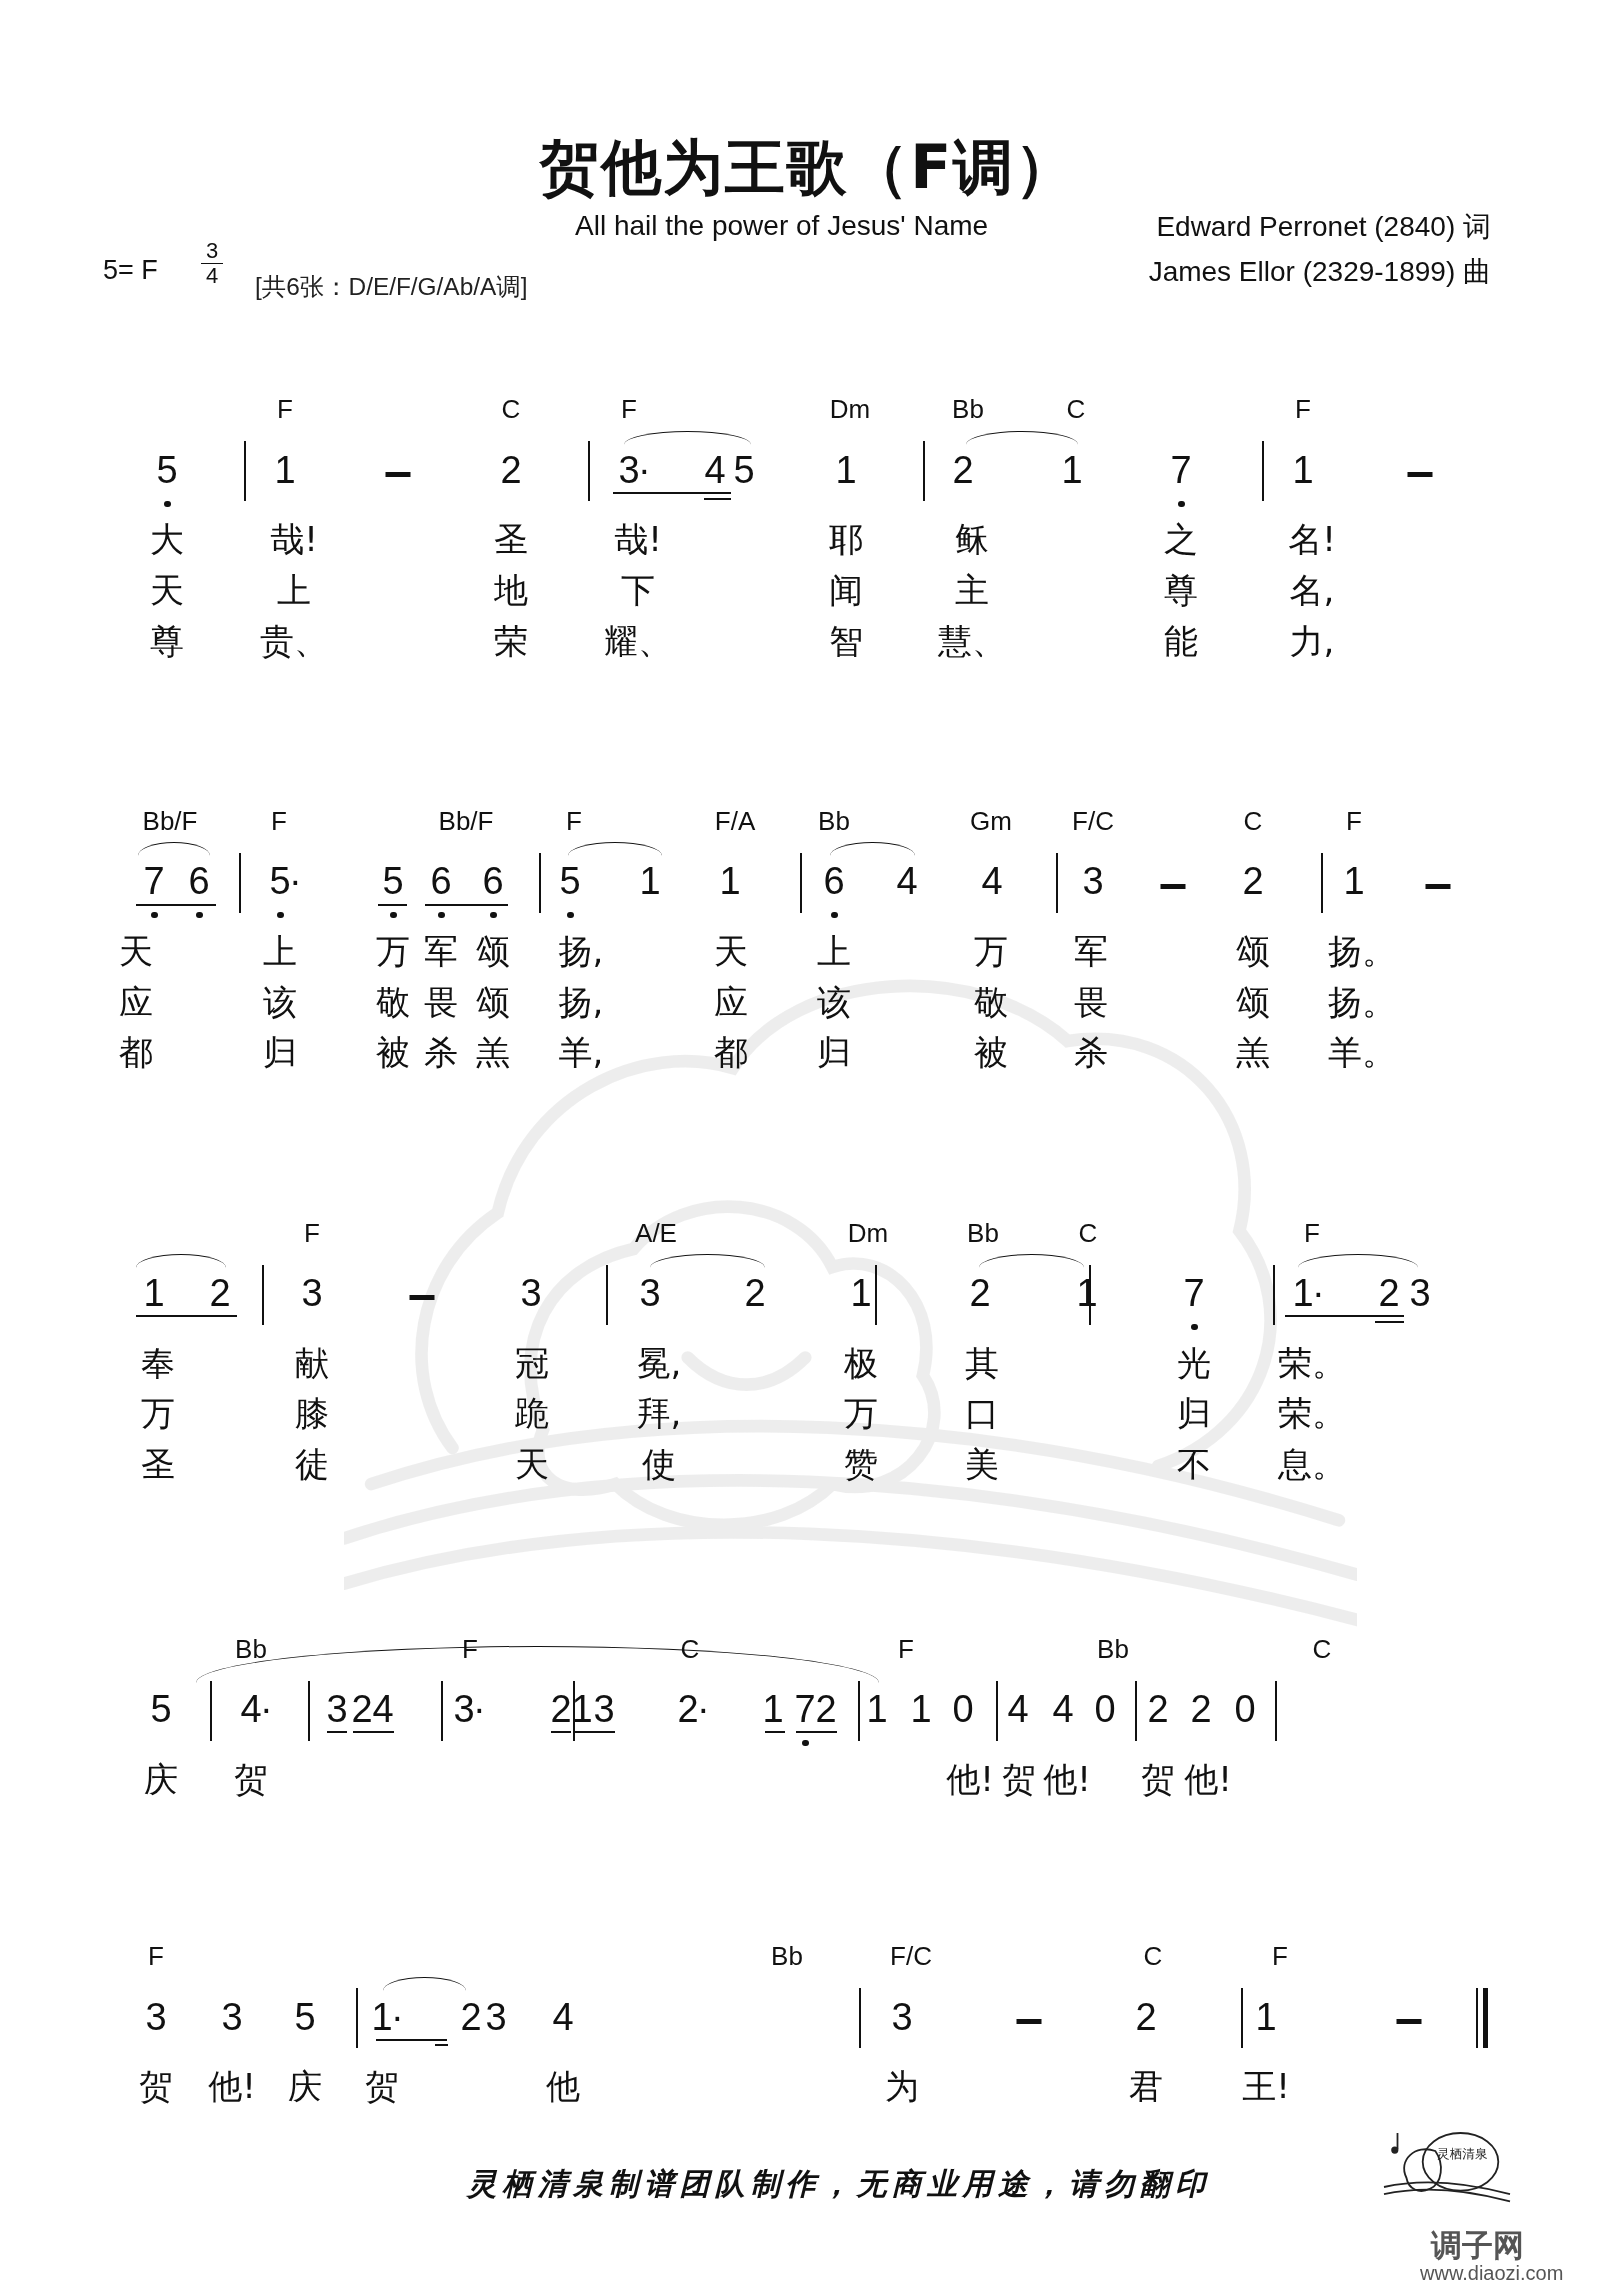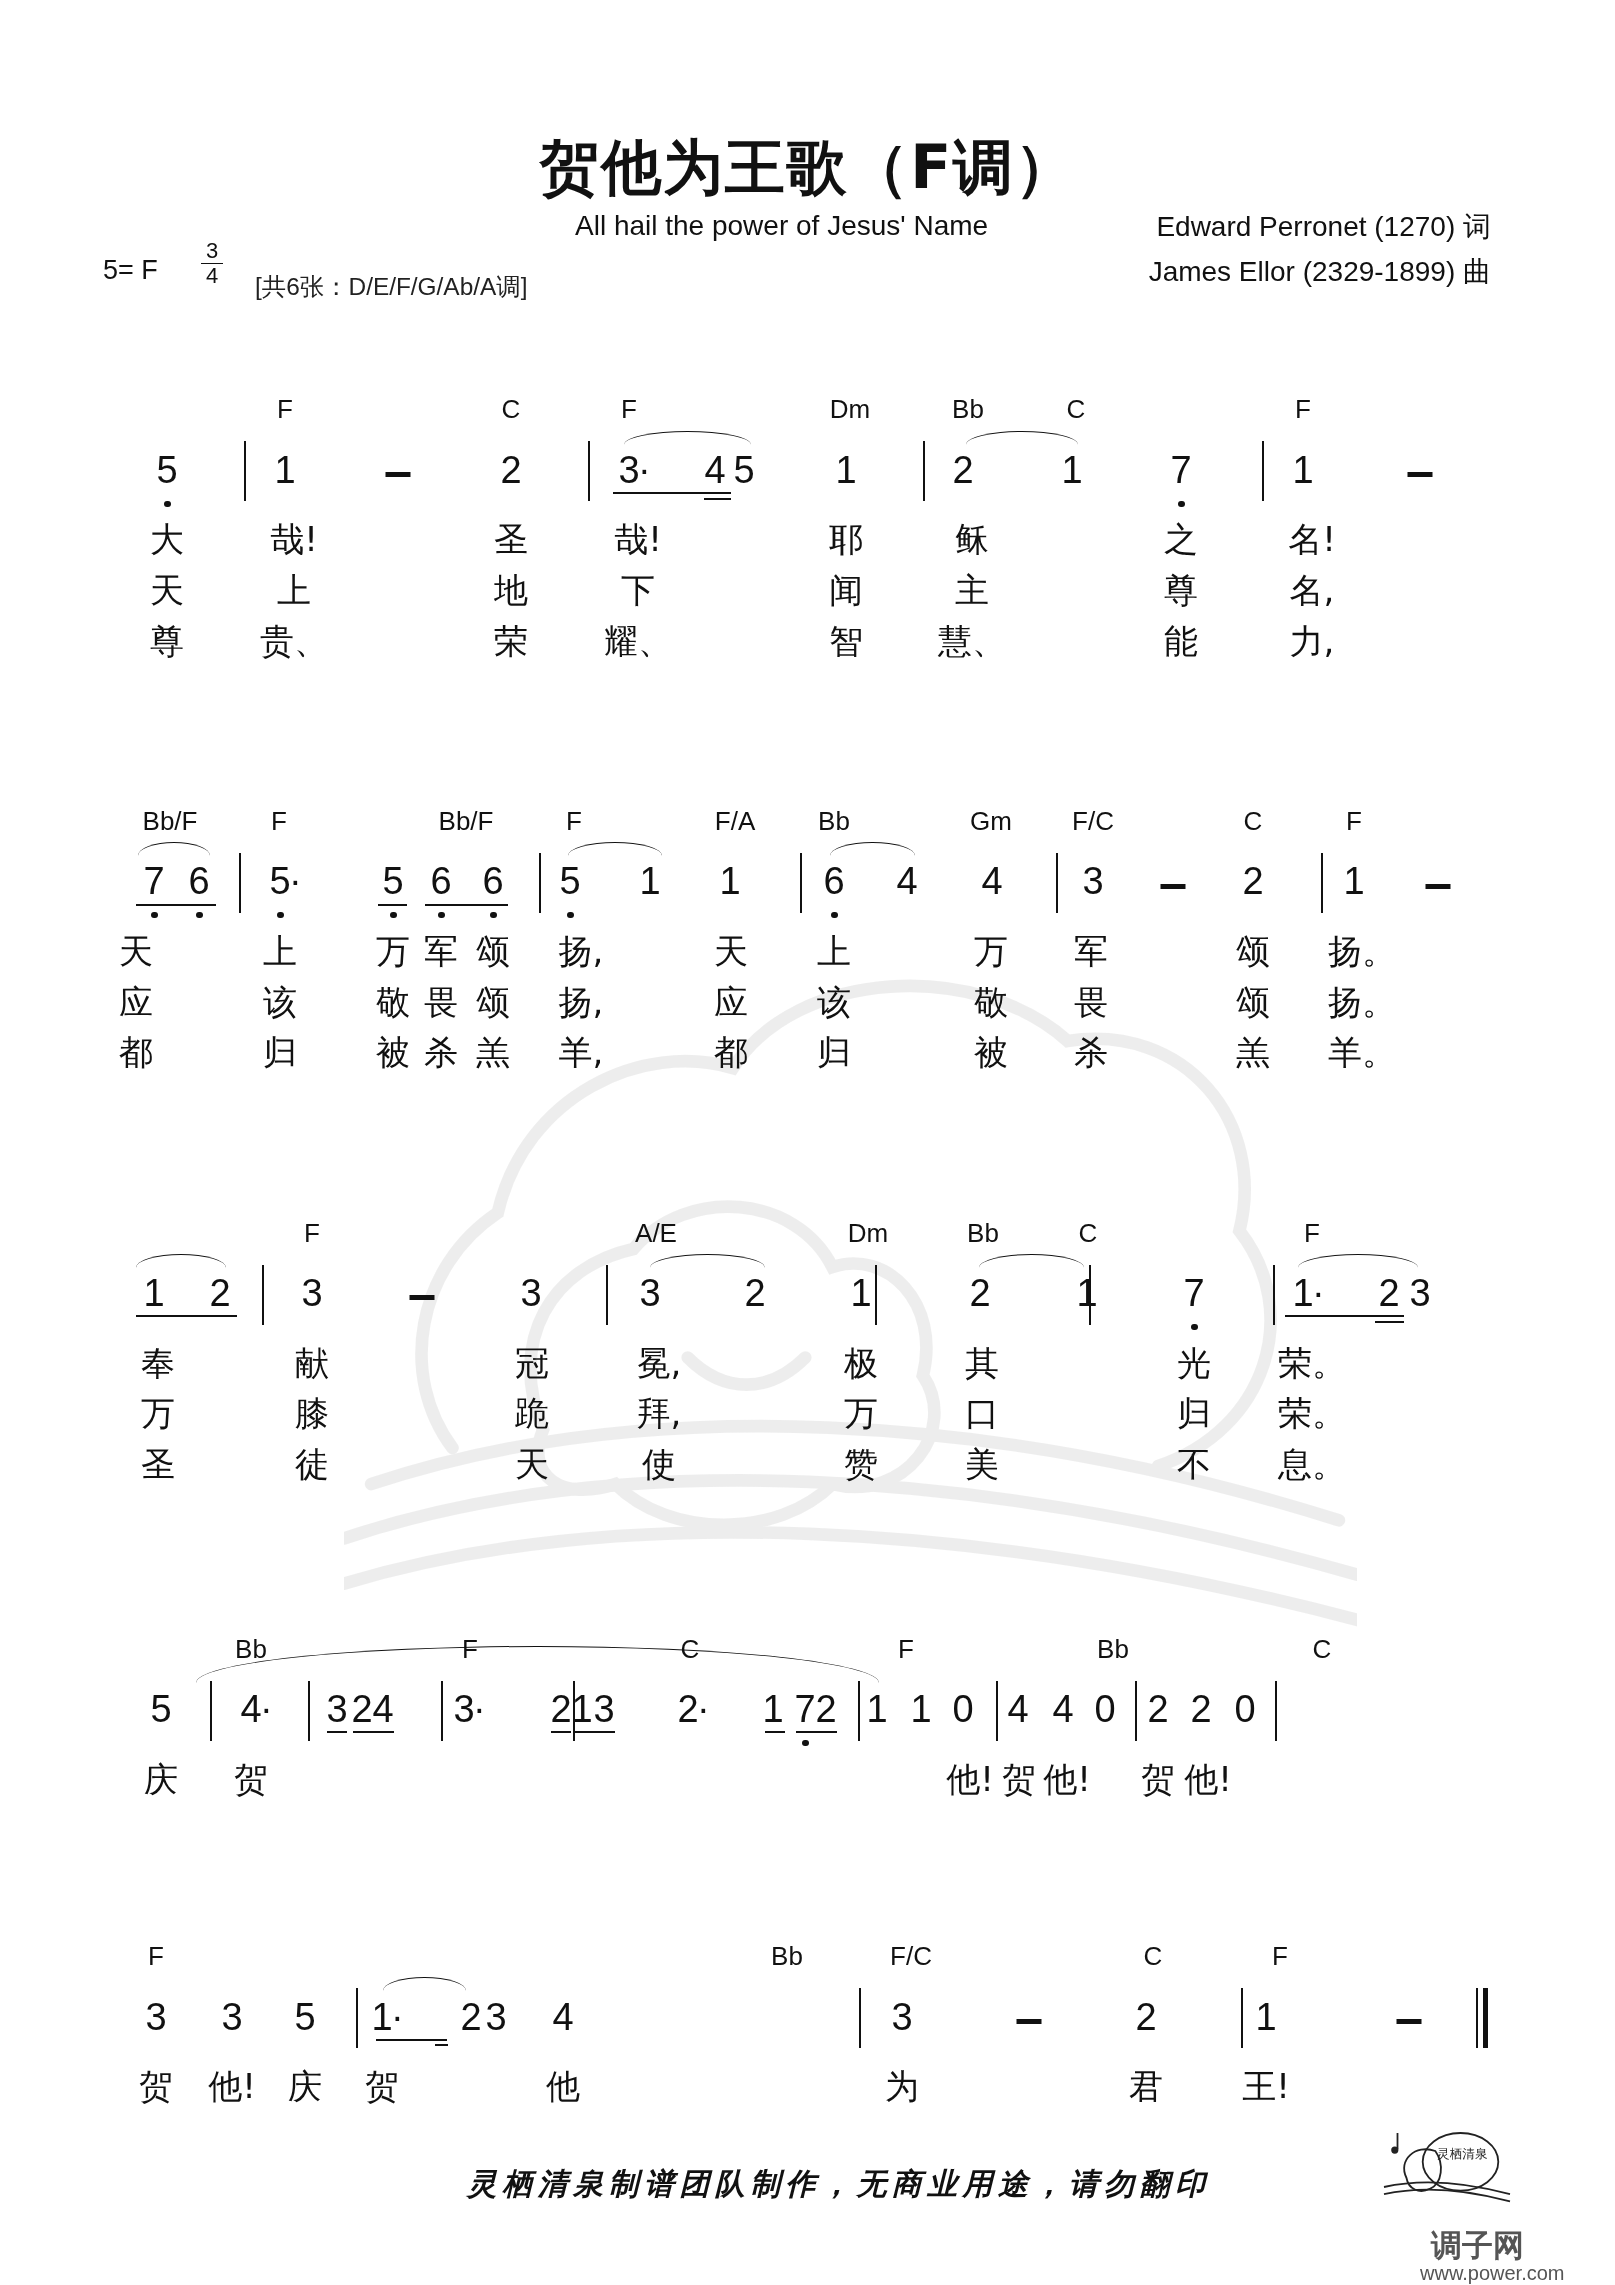--- a/index.html
+++ b/index.html
@@ -36,21 +36,21 @@
     <path d="M220 600 C180 500 230 420 320 400 C380 330 500 340 540 420 C600 400 660 460 640 540 C680 600 620 680 540 660 C480 720 360 720 300 660 C240 680 200 650 220 600Z"></path>
     <path d="M380 520 C420 560 470 560 510 520"></path>
     <path d="M0 720 C300 620 700 640 1120 760"></path>
     <path d="M0 770 C300 680 700 700 1120 810"></path>
     <path d="M30 660 C330 560 720 580 1100 700"></path>
   </g>
 </svg>
 
 <div class="abs title">贺他为王歌（F调）</div>
 <div class="abs subtitle">All hail the power of Jesus' Name</div>
-<div class="abs credit" style="top:208px">Edward Perronet (1270) 词</div>
+<div class="abs credit" style="top:208px">Edward Perronet (2840) 词</div>
 <div class="abs credit" style="top:253px">James Ellor (2329-1899) 曲</div>
 <div class="abs key">5=  F</div>
 <div class="abs timesig">
   <div>3</div>
   <div class="bar"></div>
   <div>4</div>
 </div>
 <div class="abs versions">[共6张：D/E/F/G/Ab/A调]</div>
 
 <div id="score">
@@ -328,14 +328,14 @@
     <ellipse cx="90" cy="42" rx="42" ry="32"></ellipse>
     <path d="M30 60 C20 40 40 22 62 30 C72 44 70 66 56 72 C44 78 32 72 30 60Z"></path>
     <path d="M5 70 C50 60 100 66 145 78"></path>
     <path d="M5 78 C50 68 100 74 145 86"></path>
     <path d="M20 10 L20 28"></path>
     <circle cx="17" cy="29" r="3" fill="#222"></circle>
   </g>
   <text x="92" y="38" font-size="14" text-anchor="middle" fill="#222" font-family="DejaVu Sans, sans-serif">灵栖清泉</text>
 </svg>
 <div class="abs wm">调子网</div>
-<div class="abs wm2">www.power.com</div>
+<div class="abs wm2">www.diaozi.com</div>
 
 
 </body></html>

